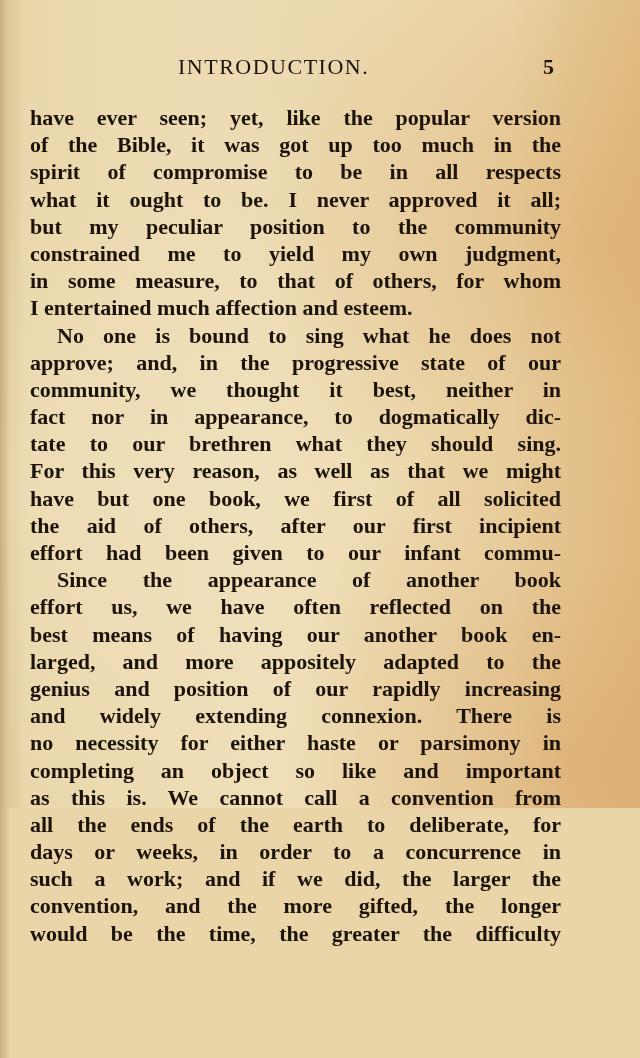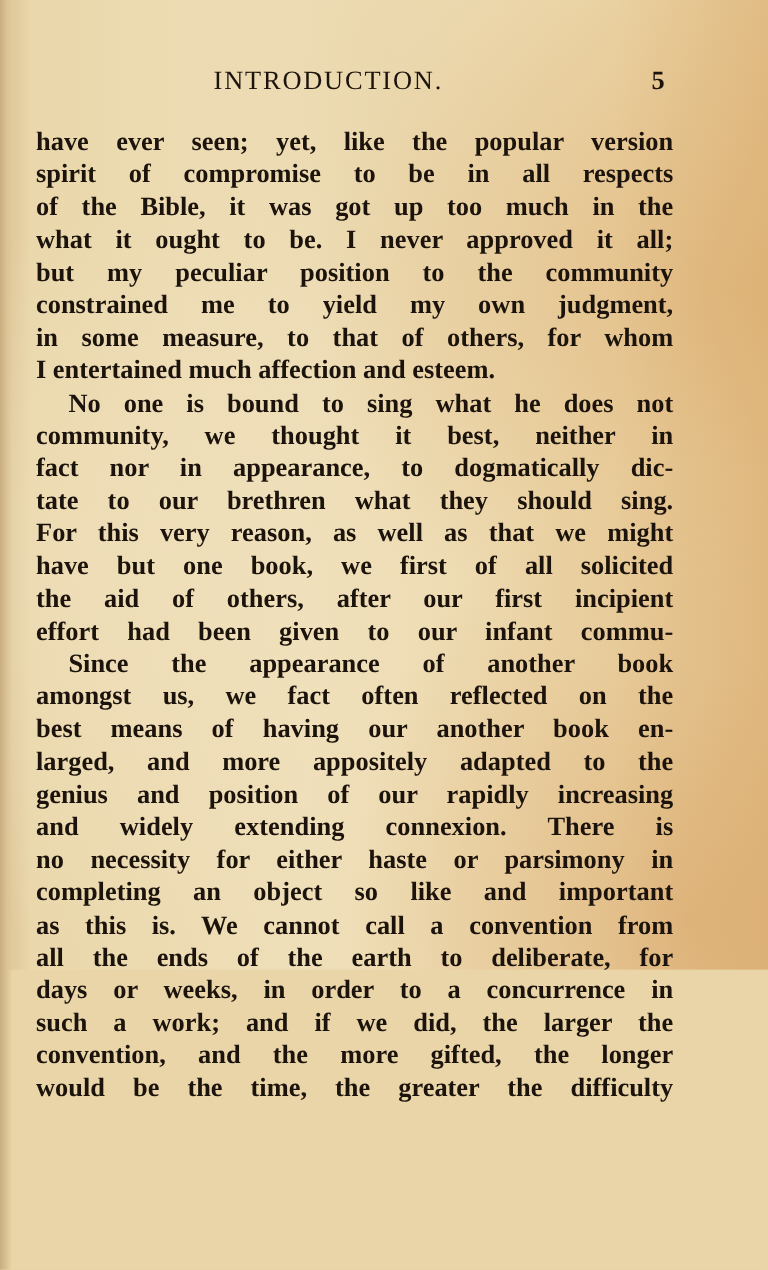--- a/index.html
+++ b/index.html
@@ -56,37 +56,38 @@
 <div class="page">
   <div class="left-edge"></div>
 
   <div class="running-head">
     <span class="running-title">INTRODUCTION.</span>
     <span class="page-number">5</span>
   </div>
 
   <div class="body-text" id="body-text">
       <div class="line">have ever seen; yet, like the popular version</div>
+      <div class="line">of the Bible, it was got up too much in the</div>
       <div class="line">spirit of compromise to be in all respects</div>
-      <div class="line">of the Bible, it was got up too much in the</div>
       <div class="line">what it ought to be.   I never approved it all;</div>
       <div class="line">but my peculiar position to the community</div>
       <div class="line">constrained me to yield my own judgment,</div>
       <div class="line">in some measure, to that of others, for whom</div>
       <div class="line last">I entertained much affection and esteem.</div>
       <div class="line indent">No one is bound to sing what he does not</div>
+      <div class="line">approve; and, in the progressive state of our</div>
       <div class="line">community, we thought it best, neither in</div>
       <div class="line">fact nor in appearance, to dogmatically dic-</div>
       <div class="line">tate to our brethren what they should sing.</div>
       <div class="line">For this very reason, as well as that we might</div>
       <div class="line">have but one book, we first of all solicited</div>
       <div class="line">the aid of others, after our first incipient</div>
       <div class="line">effort had been given to our infant commu-</div>
       <div class="line indent">Since the appearance of another book</div>
-      <div class="line">amongst us, we fact often reflected on the</div>
+      <div class="line">effort us, we have often reflected on the</div>
       <div class="line">best means of having our another book en-</div>
       <div class="line">larged, and more appositely adapted to the</div>
       <div class="line">genius and position of our rapidly increasing</div>
       <div class="line">and widely extending connexion.   There is</div>
       <div class="line">no necessity for either haste or parsimony in</div>
       <div class="line">completing an object so like and important</div>
       <div class="line">as this is.   We cannot call a convention from</div>
       <div class="line">all the ends of the earth to deliberate, for</div>
       <div class="line">days or weeks, in order to a concurrence in</div>
       <div class="line">such a work; and if we did, the larger the</div>

